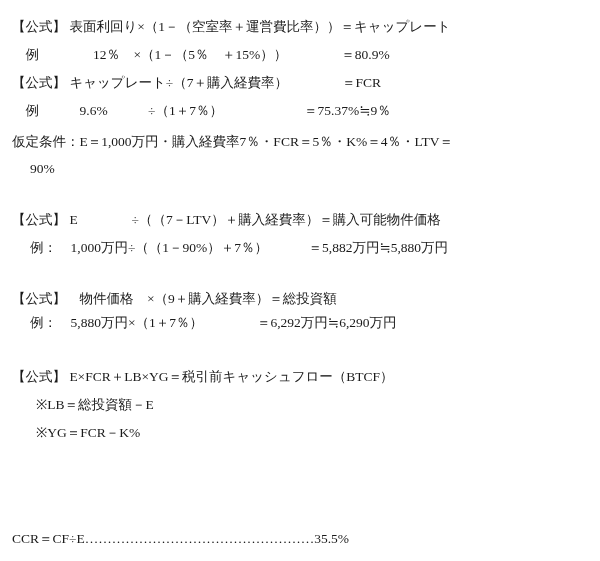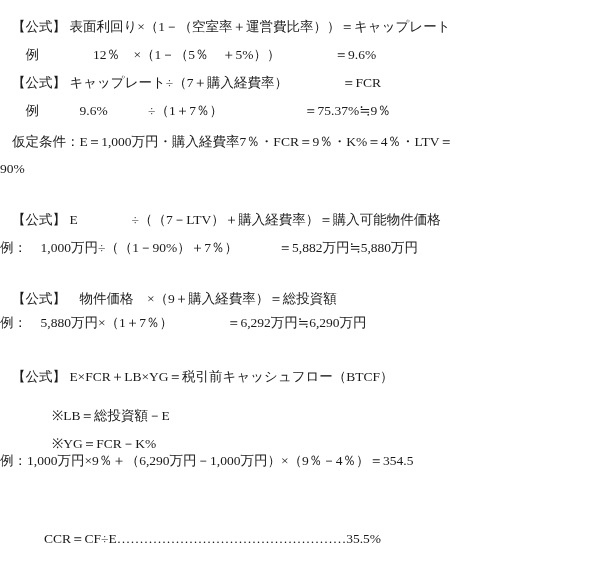--- a/index.html
+++ b/index.html
@@ -28,47 +28,46 @@
     box-sizing: border-box;
   }
   .line {
     font-size: 13.5px;
     line-height: 17px;
     white-space: pre;
     letter-spacing: 0px;
   }
   
   .i0  { padding-left: 12px; }
-  .i1  { }
-  .i2  { padding-left: 52px; margin-top: 11px; }
+  .i1  { padding-left: 30px; }
+  .i2  { padding-left: 36px; }
   .dots {
     letter-spacing: 0px;
-    margin-left: 32px;
   }
 </style>
 </head>
 <body>
 
 <div class="page">
 
   <div class="block" style="top:18px">
       <div class="line i0">【公式】 表面利回り×（1－（空室率＋運営費比率））＝キャップレート</div>
     </div>
   <div class="block" style="top:46px">
-      <div class="line i0">　例　　　　12％　×（1－（5％　＋5%））　　　　＝9.6%</div>
+      <div class="line i0">　例　　　　12％　×（1－（5％　＋15%））　　　　＝80.9%</div>
     </div>
   <div class="block" style="top:74px">
       <div class="line i0">【公式】 キャップレート÷（7＋購入経費率）　　　　＝FCR</div>
     </div>
   <div class="block" style="top:102px">
       <div class="line i0">　例　　　9.6%　　　÷（1＋7％）　　　　　　＝75.37%≒9％</div>
     </div>
 
   <div class="block" style="top:133px">
-      <div class="line i0">仮定条件：E＝1,000万円・購入経費率7％・FCR＝9％・K%＝4％・LTV＝</div>
+      <div class="line i0">仮定条件：E＝1,000万円・購入経費率7％・FCR＝5％・K%＝4％・LTV＝</div>
     </div>
   <div class="block" style="top:160px">
       <div class="line i1">90%</div>
     </div>
 
   <div class="block" style="top:211px">
       <div class="line i0">【公式】 E　　　　÷（（7－LTV）＋購入経費率）＝購入可能物件価格</div>
     </div>
   <div class="block" style="top:239px">
       <div class="line i1">例：　1,000万円÷（（1－90%）＋7％）　　　＝5,882万円≒5,880万円</div>
@@ -83,21 +82,18 @@
 
   <div class="block" style="top:368px">
       <div class="line i0">【公式】 E×FCR＋LB×YG＝税引前キャッシュフロー（BTCF）</div>
     </div>
   <div class="block" style="top:396px">
       <div class="line i2">※LB＝総投資額－E</div>
     </div>
   <div class="block" style="top:424px">
       <div class="line i2">※YG＝FCR－K%</div>
     </div>
-  <div class="block" style="top:452px">
-      <div class="line i1">例：1,000万円×9％＋（6,290万円－1,000万円）×（9％－4％）＝354.5</div>
-    </div>
 
   <div class="block" style="top:530px">
       <div class="line i0 dots">CCR＝CF÷E……………………………………………35.5%</div>
     </div>
 
 </div>
 
 </body></html>

